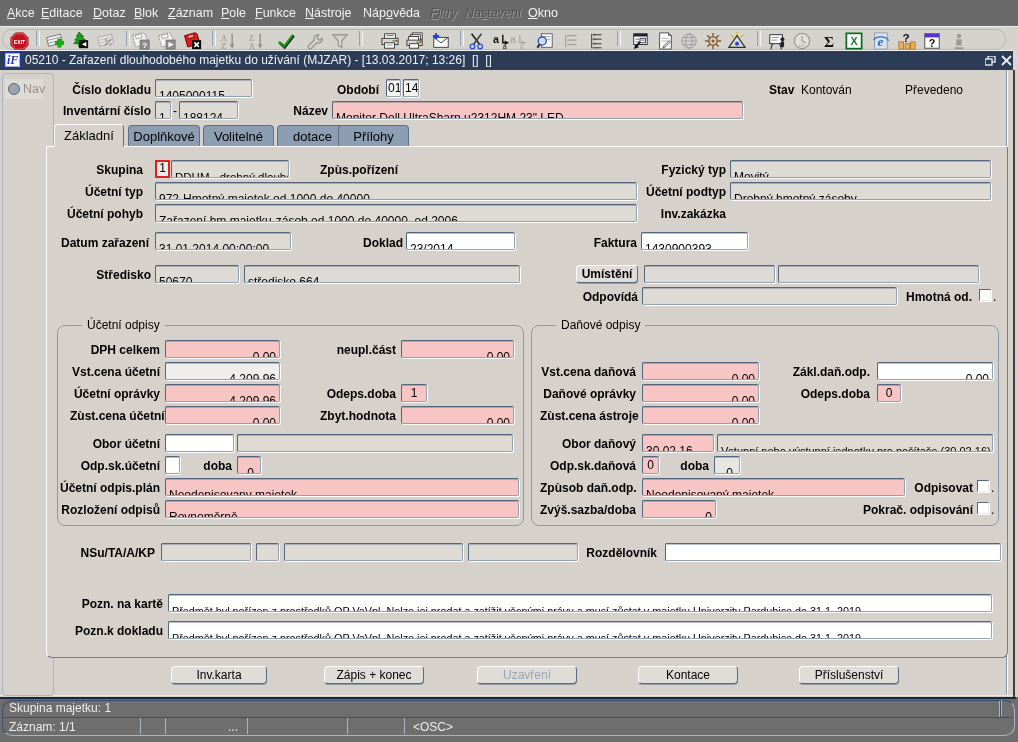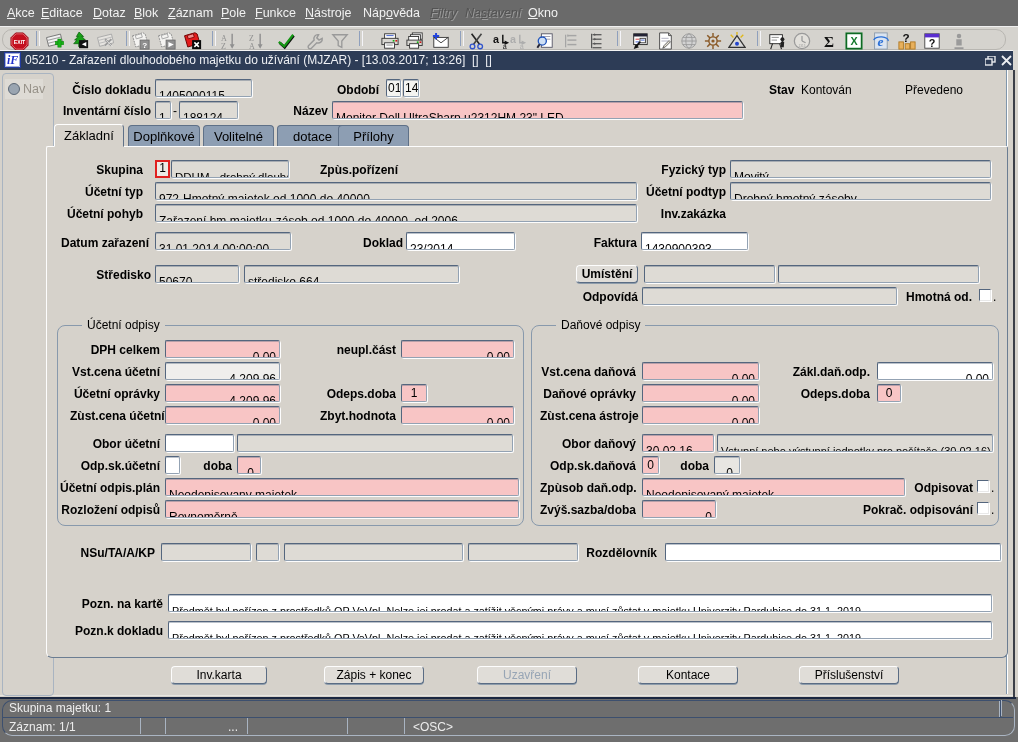--- a/index.html
+++ b/index.html
@@ -369,21 +369,21 @@
 
   <div class="lbl" style="left:50px;top:236px;width:99px">Datum zařazení</div>
   <div class="fld" style="left:155px;top:232px;width:136px">31.01.2014 00:00:00</div>
   <div class="lbl" style="left:340px;top:236px;width:63px">Doklad</div>
   <div class="fld white" style="left:406px;top:232px;width:109px">23/2014</div>
   <div class="lbl" style="left:580px;top:236px;width:57px">Faktura</div>
   <div class="fld white" style="left:641px;top:232px;width:107px">1430900393</div>
 
   <div class="lbl" style="left:60px;top:268px;width:91px">Středisko</div>
   <div class="fld" style="left:155px;top:265px;width:84px">50670</div>
-  <div class="fld" style="left:244px;top:265px;width:215px">středisko 664</div>
+  <div class="fld" style="left:244px;top:265px;width:276px">středisko 664</div>
   <div class="btn" style="left:576px;top:265px;width:62px;font-weight:bold">Umístění</div>
   <div class="fld" style="left:644px;top:265px;width:131px"></div>
   <div class="fld" style="left:778px;top:265px;width:201px"></div>
   <div class="lbl" style="left:560px;top:290px;width:78px">Odpovídá</div>
   <div class="fld" style="left:642px;top:287px;width:255px"></div>
   <div class="lbl" style="left:880px;top:290px;width:92px">Hmotná od.</div>
   <div class="cb" style="left:979px;top:289px"></div>
   <div class="txt" style="left:993px;top:290px">.</div>
 
   <div class="grp" style="left:57px;top:325px;width:465px;height:199px">

